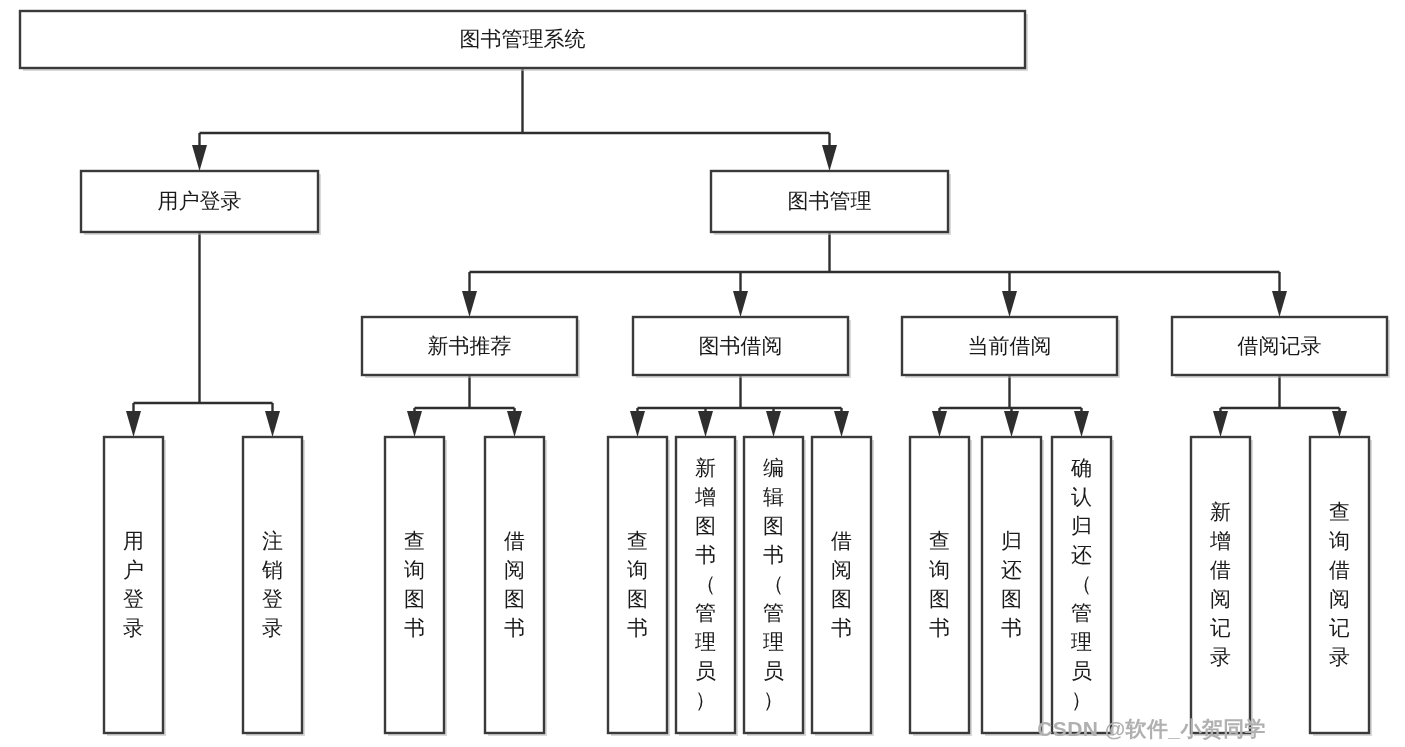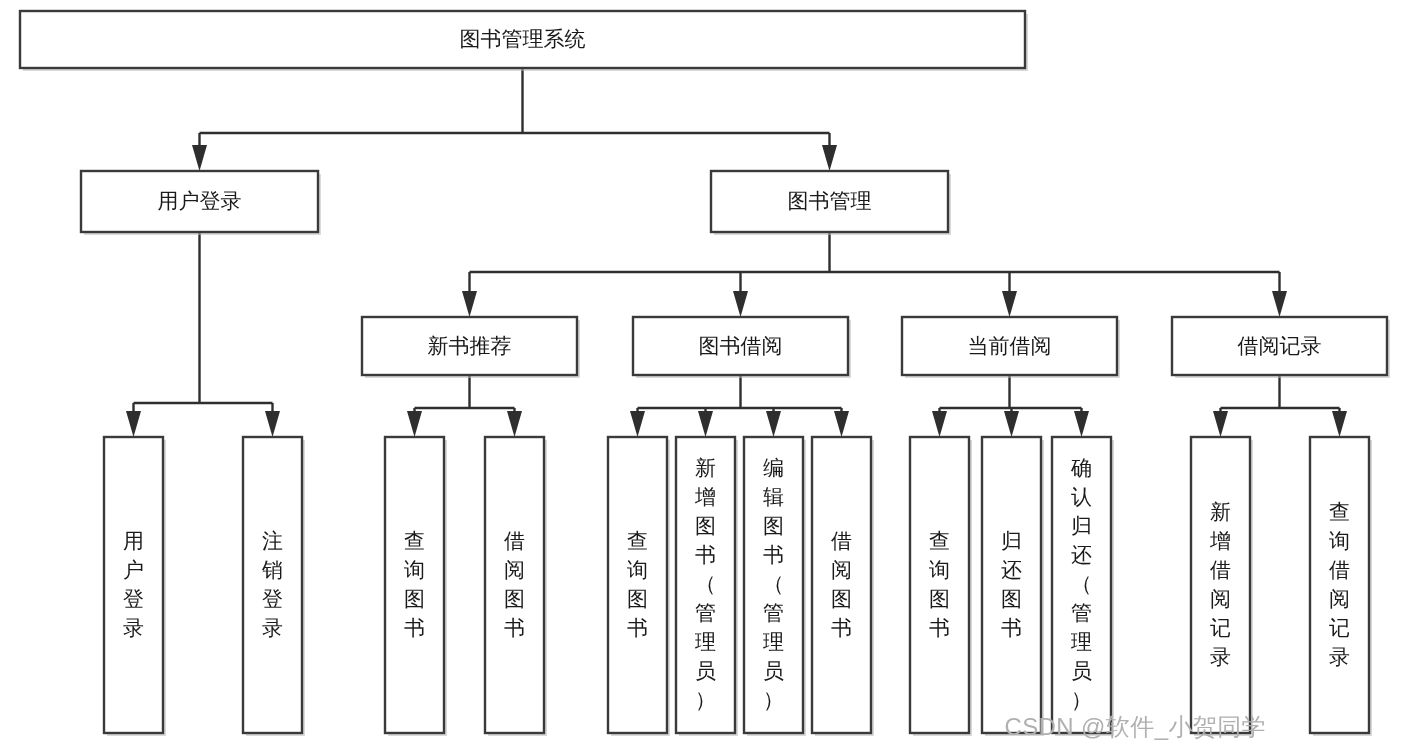--- a/index.html
+++ b/index.html
@@ -62,26 +62,27 @@
     fill: #1a1a1a;
     text-anchor: middle;
     dominant-baseline: middle;
     white-space: pre;
   }
   .watermark-text {
     position: absolute;
     right: 8px;
     bottom: 4px;
     font-family: "Liberation Sans", "DejaVu Sans", sans-serif;
-    font-size: 24px;
+    font-size: 21px;
     color: #b0b0b0;
     letter-spacing: 0.4px;
     user-select: none;
     pointer-events: none;
     white-space: nowrap;
+    font-weight: bold;
   }
 </style>
 </head>
 <body>
 
 <div id="diagram-root">
   <svg class="diagram-canvas" viewBox="0 0 1405 747">
     <g id="connector-layer">
         <g>
           <path d="M 522.5 68 L 522.5 133" class="connector"></path>

